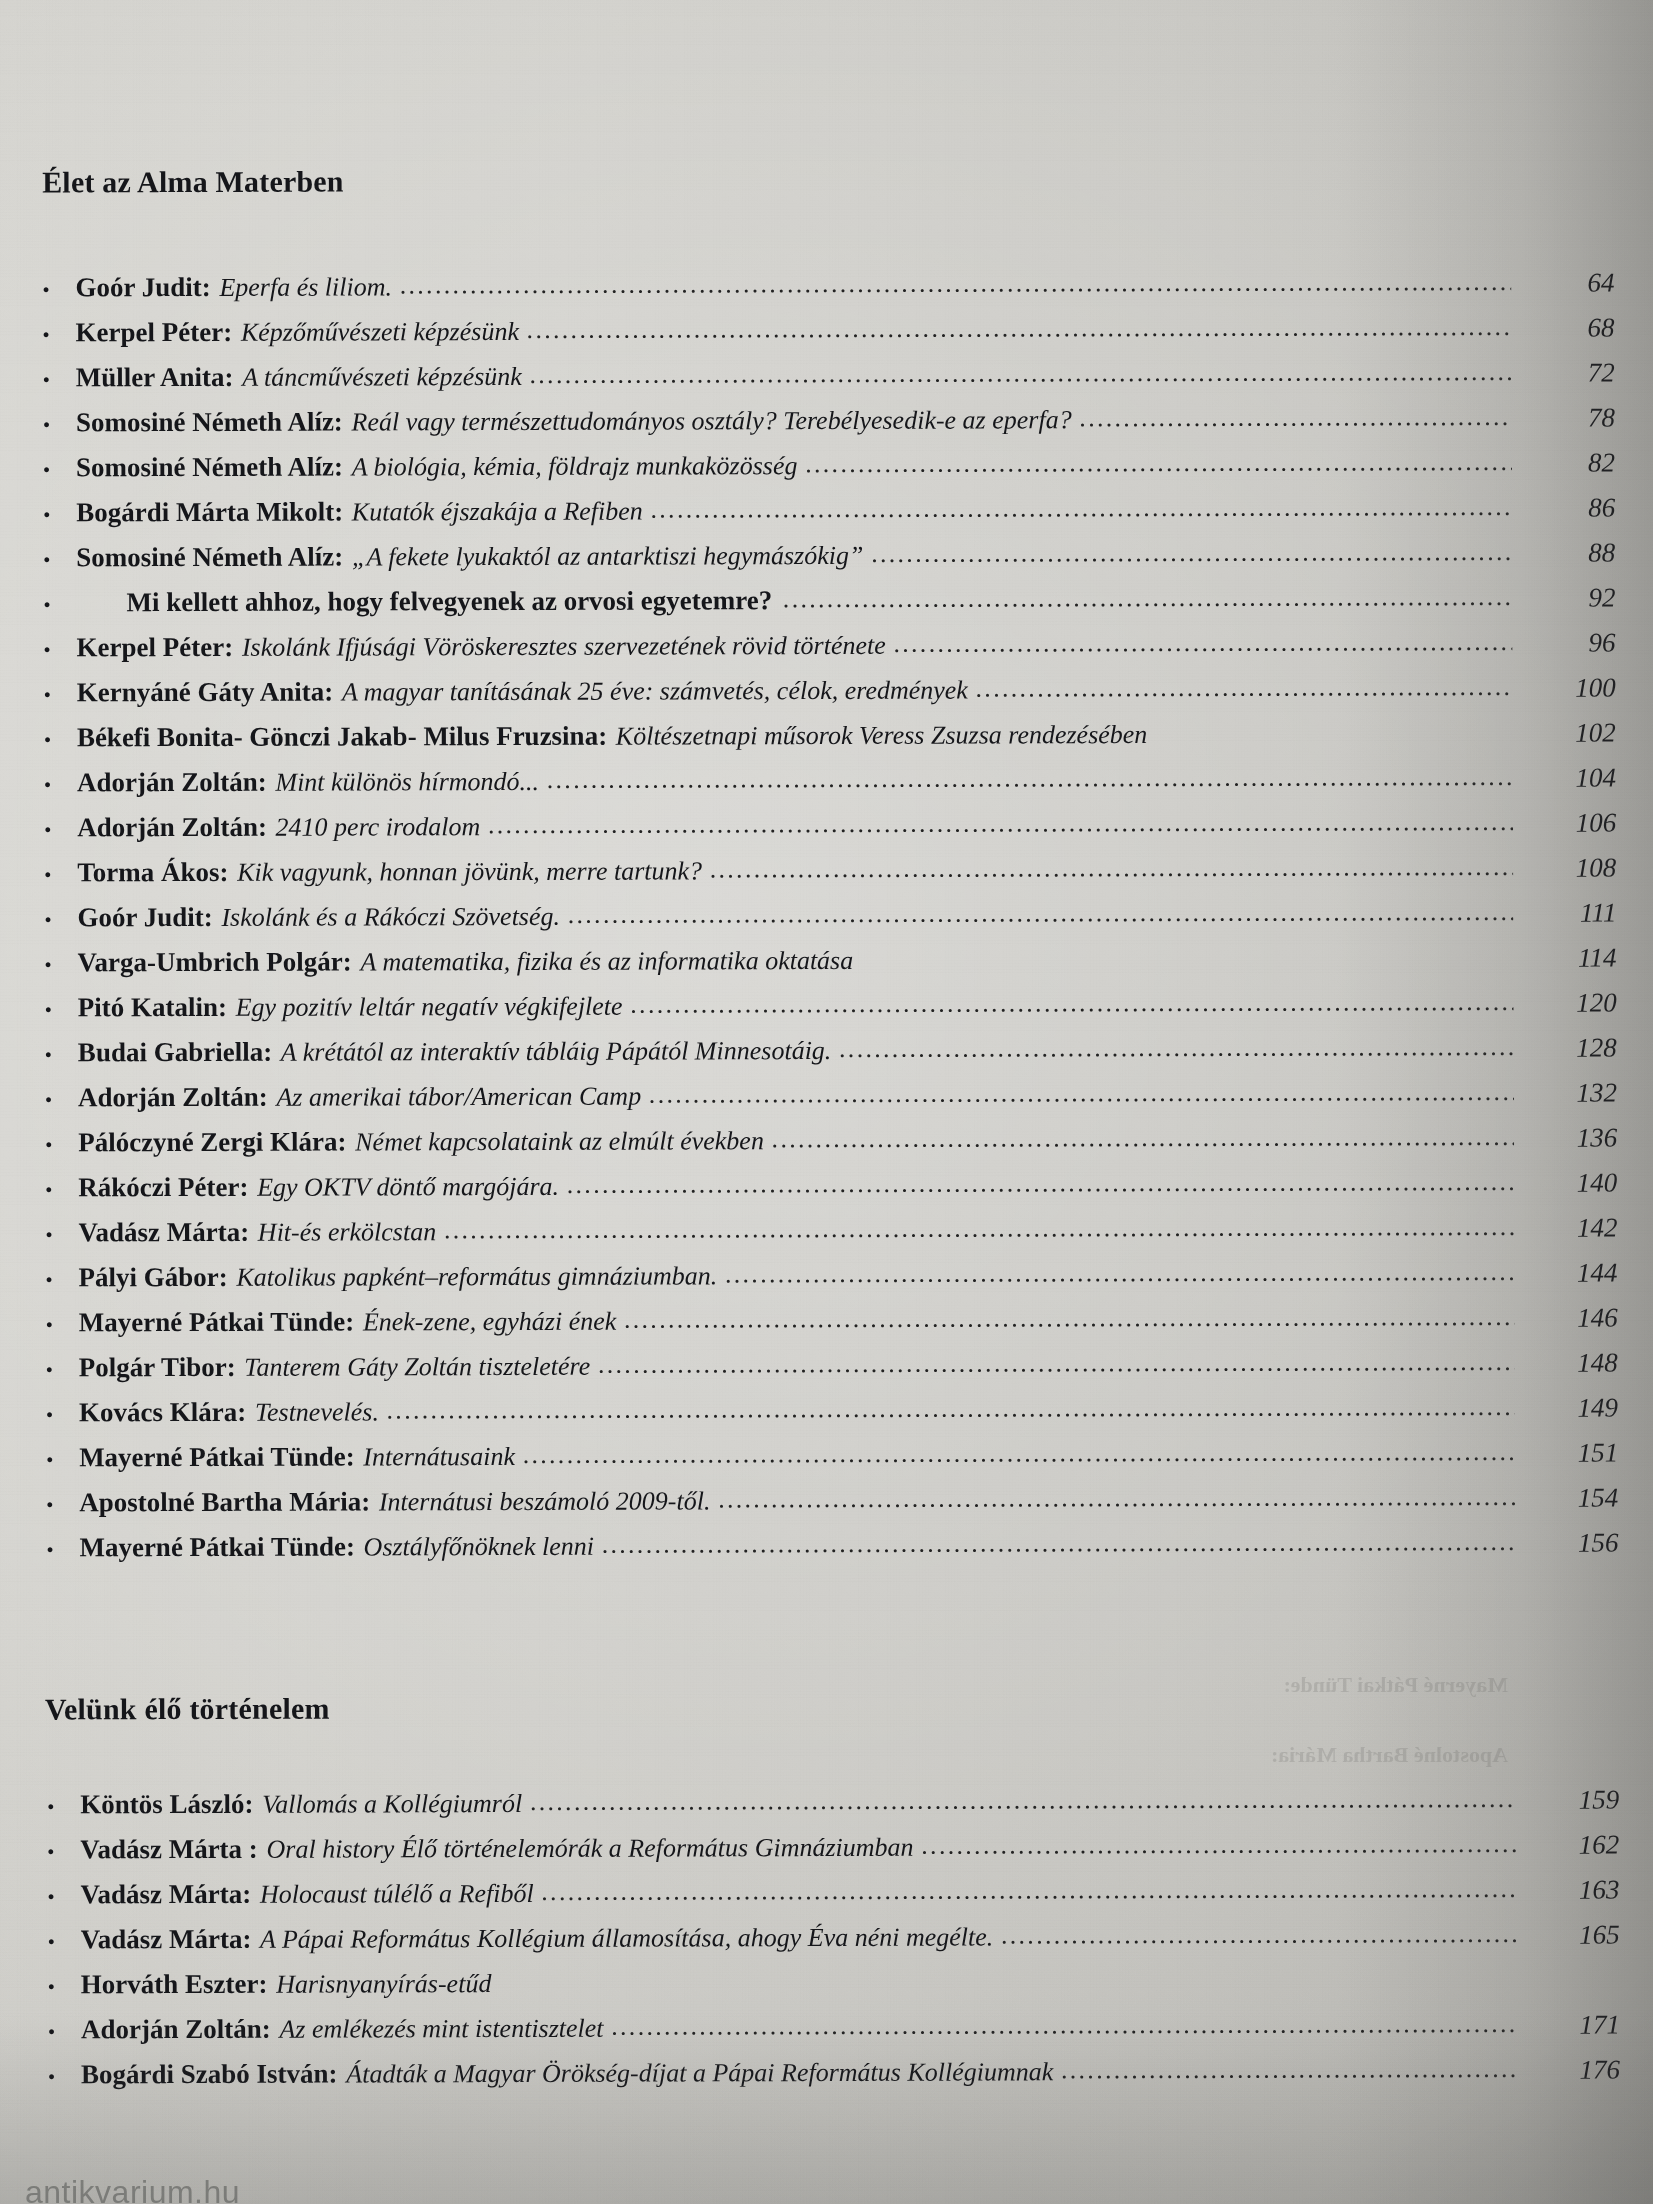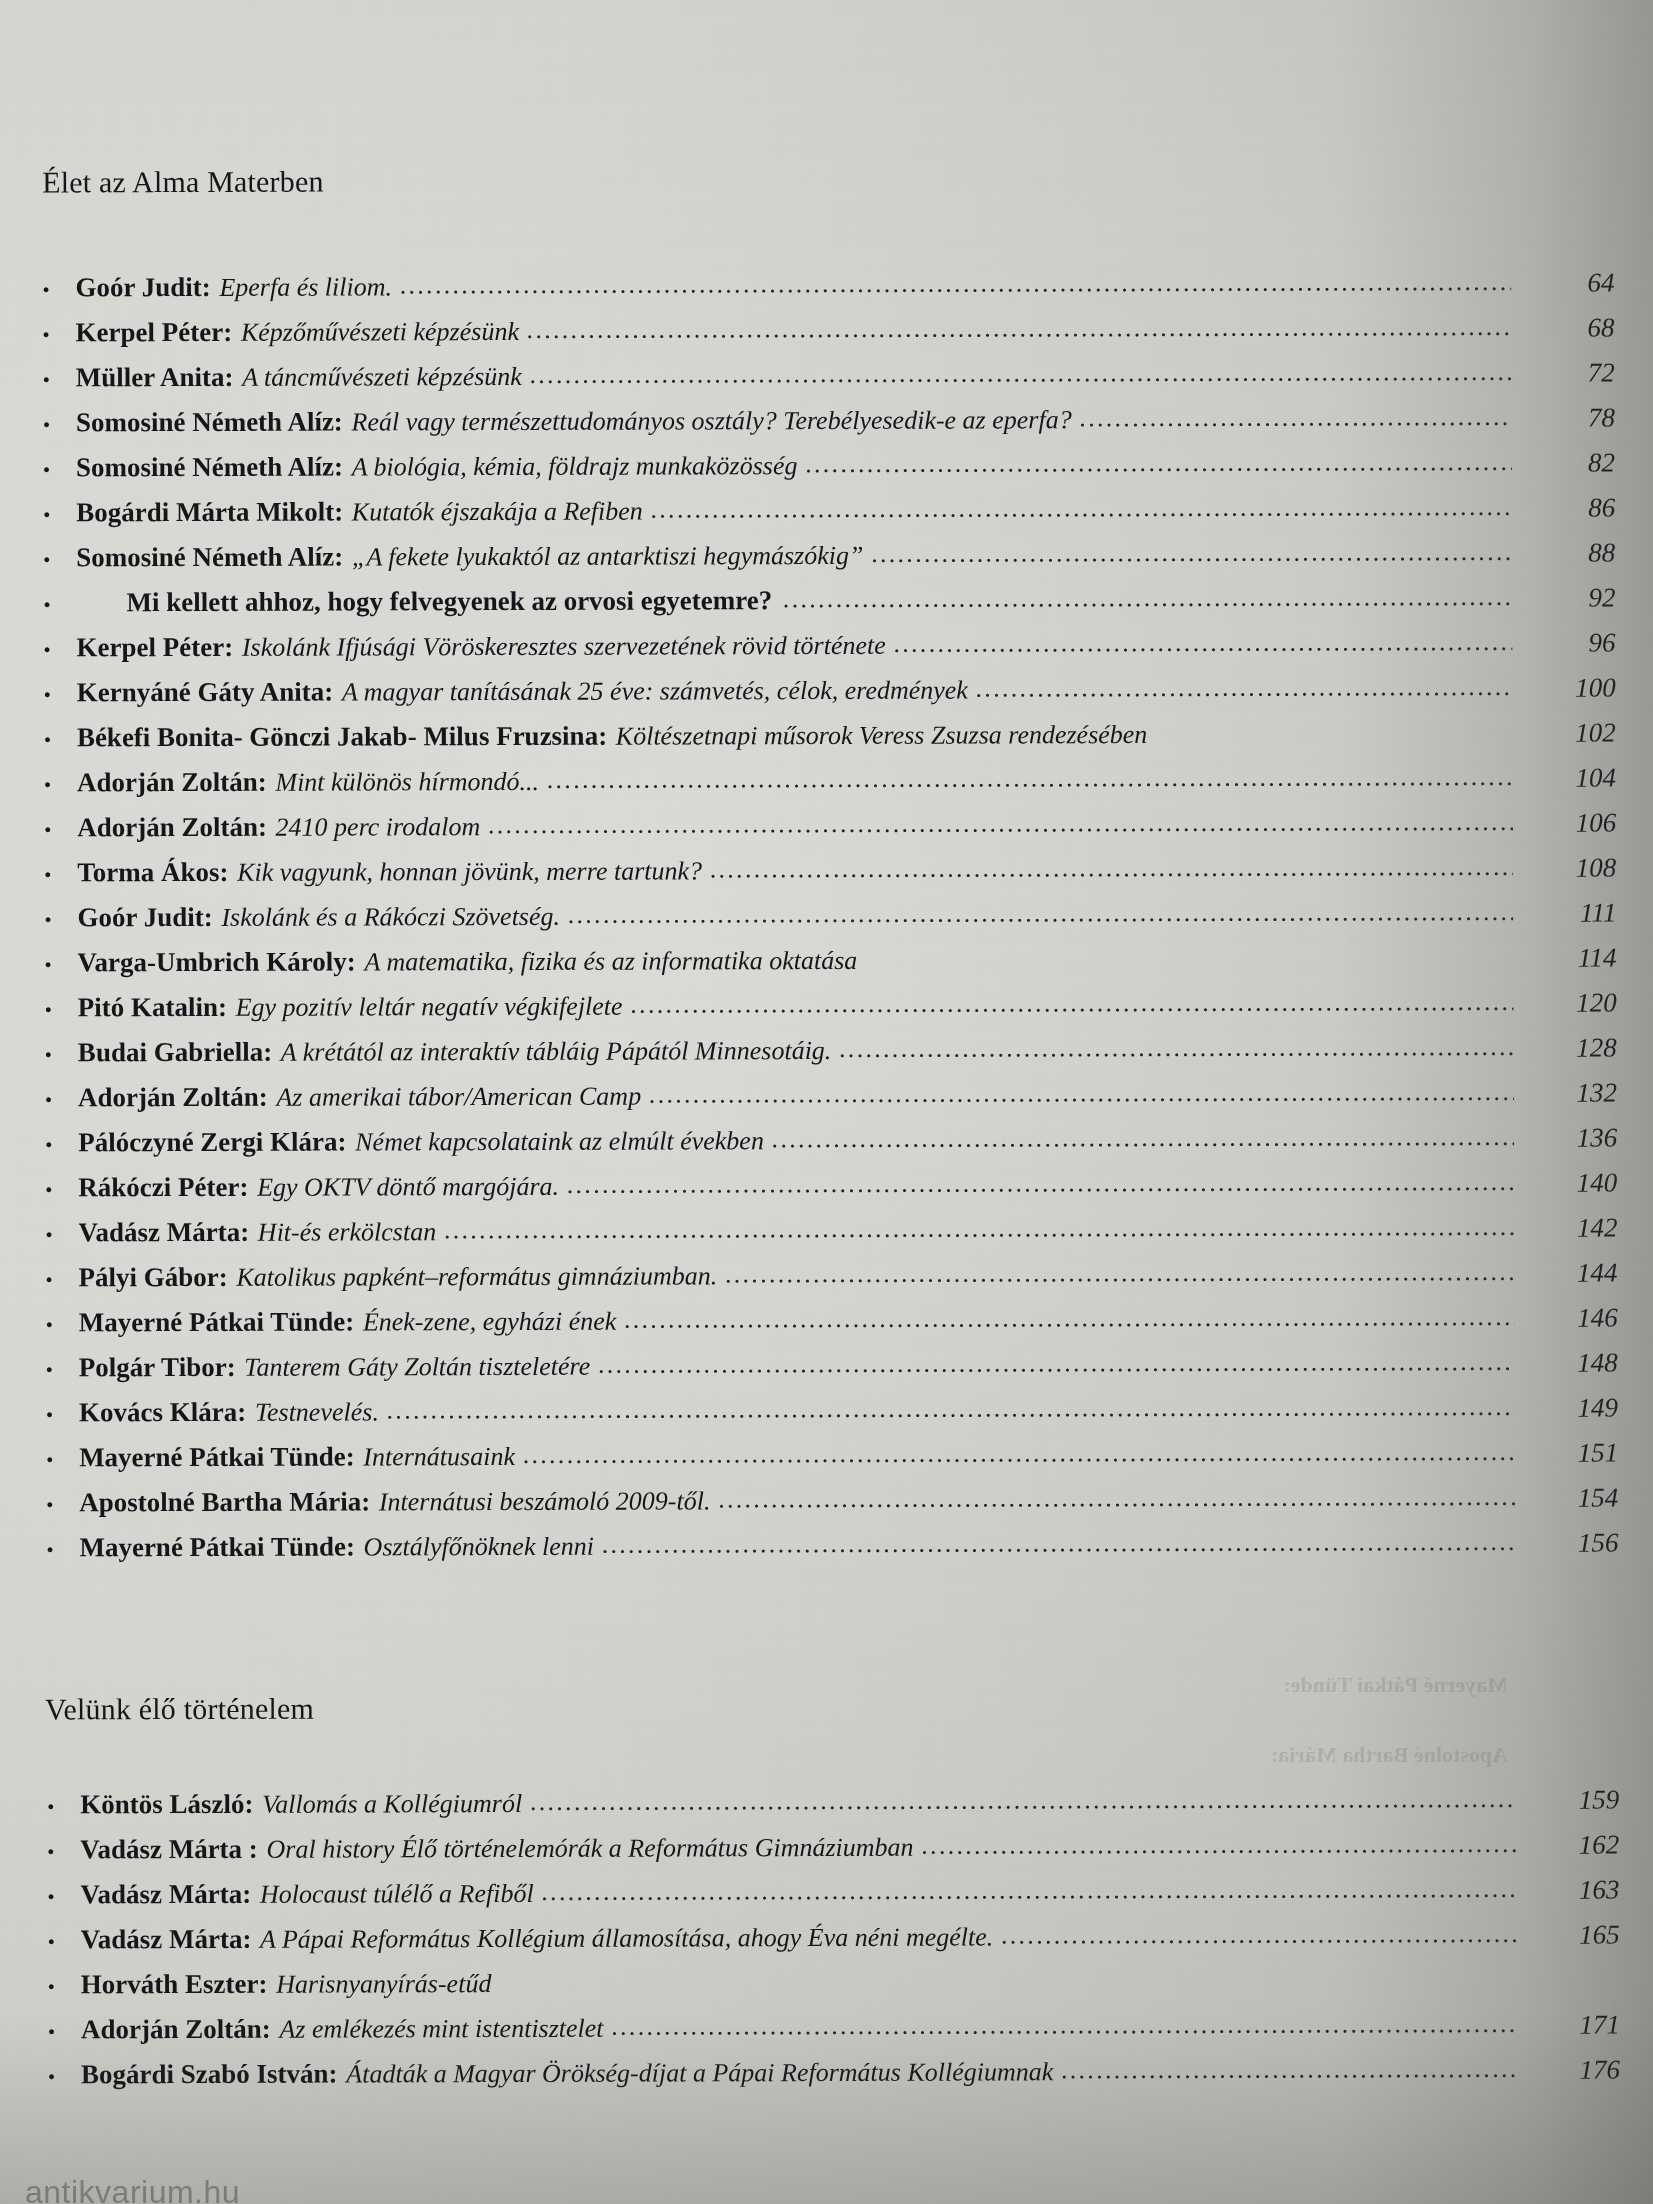--- a/index.html
+++ b/index.html
@@ -66,21 +66,21 @@
     position: absolute;
     left: 0; top: 0;
     width: 1654px;
     height: 2205px;
     color: #15161a;
   }
 
   h2.section {
     position: absolute;
     font-size: 30px;
-    font-weight: normal;
+    font-weight: bold;
     letter-spacing: 0.2px;
     margin: 0;
     font-family: "Liberation Serif", serif;
     text-align: right;
   }
   #sec1 { left: 45px; top: 163px; }
   #sec2 { left: 43px; top: 1690px; }
 
   ul.toc {
     list-style: none;
@@ -307,21 +307,21 @@
         <span class="entry">
           <span class="author">Goór Judit:</span>
           <span class="title">Iskolánk és a Rákóczi Szövetség.</span>
           <span class="dots">............................................................................................................................................</span>
         </span>
         <span class="page-no">111</span>
       </li>
       <li class="no-dots">
         <span class="bullet">•</span>
         <span class="entry">
-          <span class="author">Varga-Umbrich Károly:</span>
+          <span class="author">Varga-Umbrich Polgár:</span>
           <span class="title">A matematika, fizika és az informatika oktatása</span>
           <span class="dots">............................................................................................................................................</span>
         </span>
         <span class="page-no">114</span>
       </li>
       <li>
         <span class="bullet">•</span>
         <span class="entry">
           <span class="author">Pitó Katalin:</span>
           <span class="title">Egy pozitív leltár negatív végkifejlete</span>

